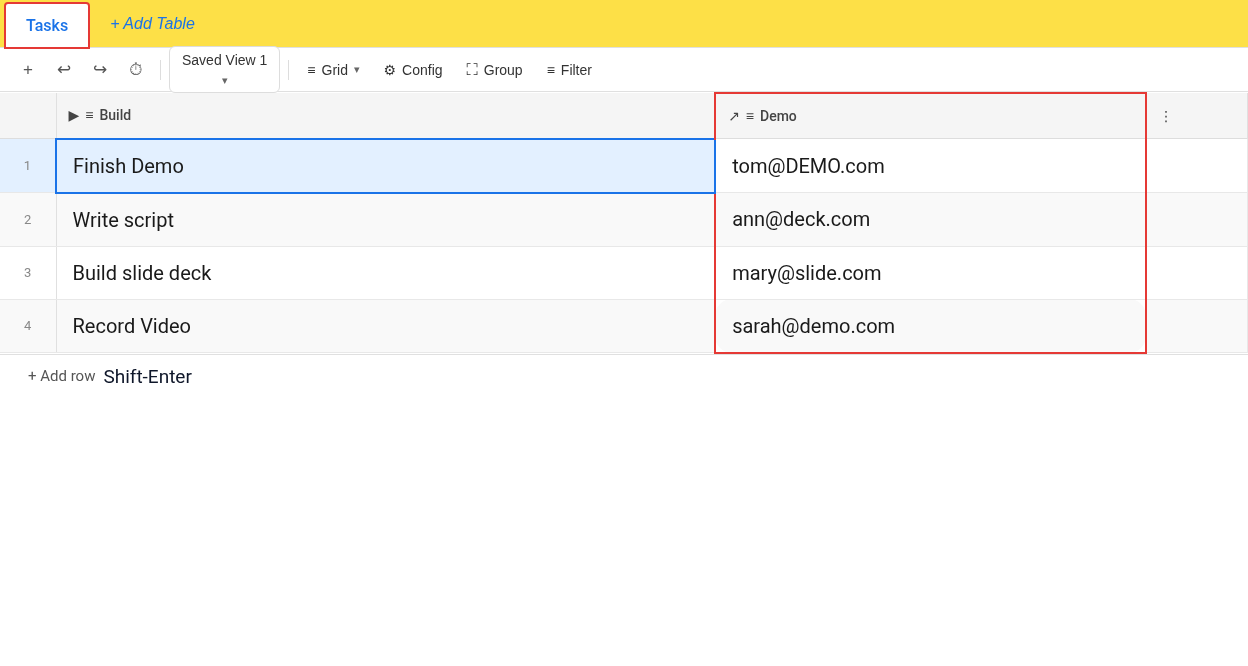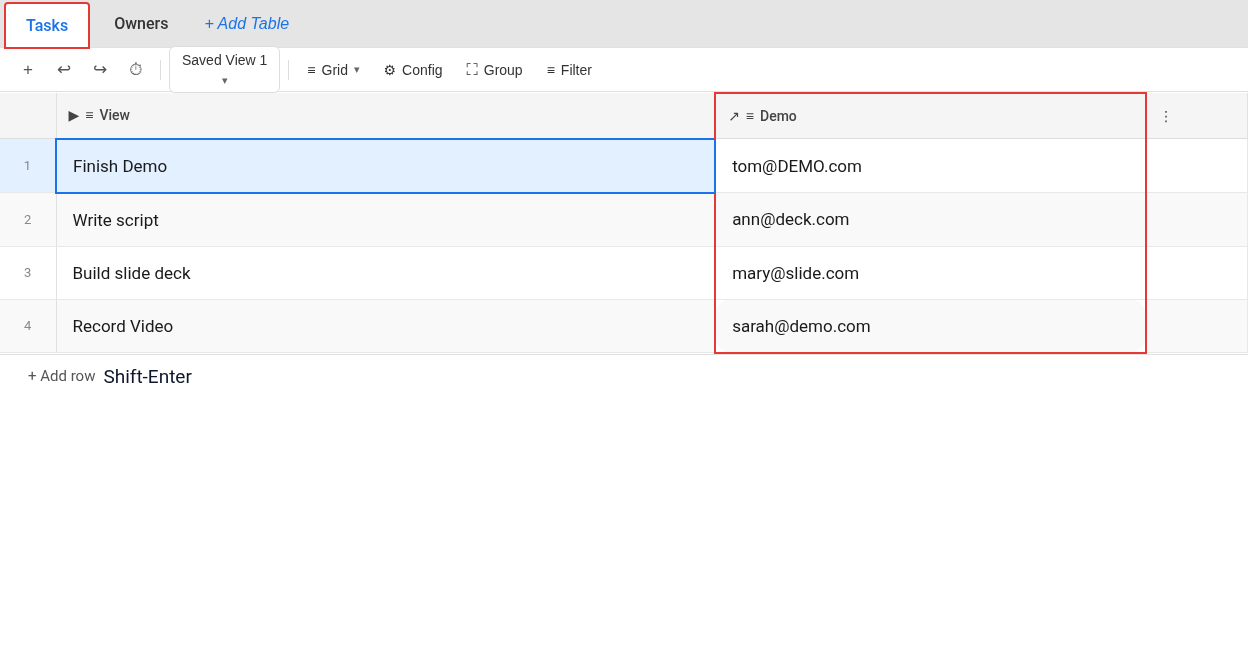--- a/index.html
+++ b/index.html
@@ -10,21 +10,21 @@
       font-size: 15px;
     }
 
     
     .tab-bar {
       display: flex;
       align-items: center;
       border-bottom: 1px solid #e0e0e0;
       padding: 0 0;
       height: 48px;
-      background: #e5e5e5;
+      background: #fde047;
     }
     .tab {
       display: flex;
       align-items: center;
       height: 100%;
       padding: 0 20px;
       cursor: pointer;
       font-size: 16px;
       font-weight: 500;
       color: #333;
@@ -143,21 +143,21 @@
       display: flex;
       align-items: center;
       gap: 6px;
       padding: 10px 12px;
       height: 44px;
     }
     td {
       padding: 0;
       border-right: 1px solid #e8e8e8;
       border-bottom: 1px solid #e8e8e8;
-      font-size: 17px;
+      font-size: 20px;
     }
     .td-inner {
       padding: 12px 16px;
       height: 52px;
       display: flex;
       align-items: center;
     }
     td.row-num {
       text-align: center;
       color: #888;
@@ -210,23 +210,20 @@
       color: #0f172a;
       font-size: 19px;
     }
   </style>
 </head>
 <body>
 
 <div class="tab-bar">
   <div class="tab active">
     <span>Tasks</span>
-  </div>
-  <div class="tab">
-    <span>Owners</span>
   </div>
   <button class="tab-add">
     <span>+ Add Table</span>
   </button>
 </div>
 
 <div class="toolbar">
   <button class="toolbar-btn">
     <span>+</span>
   </button>
@@ -266,21 +263,21 @@
 
 <div class="grid-container">
   <table>
     <thead>
       <tr>
         <th class="row-num-header"></th>
         <th style="min-width:520px;">
           <div class="th-inner">
             <span style="font-size:14px;">▶</span>
             <span style="font-size:14px;">≡</span>
-            <span>View</span>
+            <span>Build</span>
           </div>
         </th>
         <th class="owner-col-header" style="min-width:340px;">
           <div class="th-inner">
             <span style="font-size:14px;">↗</span>
             <span style="font-size:14px;">≡</span>
             <span>Demo</span>
           </div>
         </th>
         <th style="min-width:80px;">

